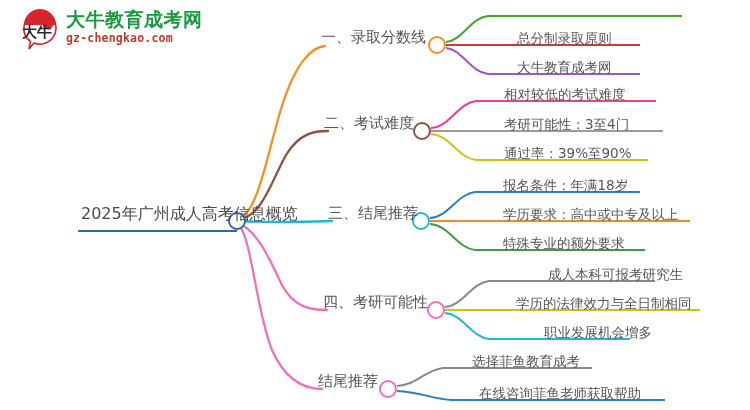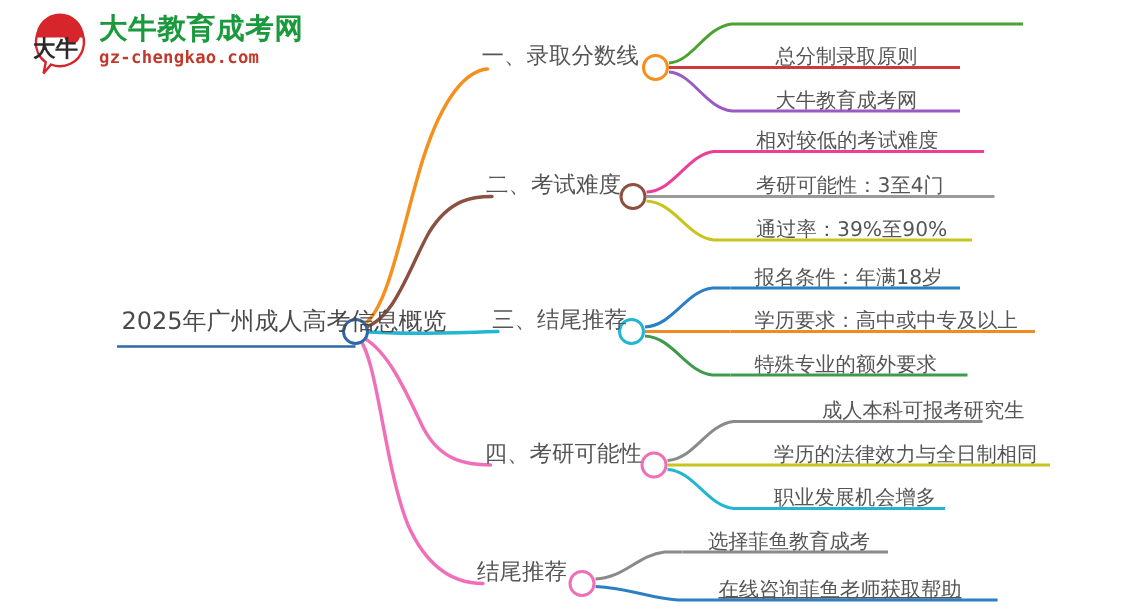--- a/index.html
+++ b/index.html
@@ -187,18 +187,18 @@
   <div class="mm-text leaf-text" style="left:504px; top:88px;">相对较低的考试难度</div>
   <div class="mm-text leaf-text" style="left:504px; top:118px;">考研可能性：3至4门</div>
   <div class="mm-text leaf-text" style="left:504px; top:147px;">通过率：39%至90%</div>
 
   <div class="mm-text leaf-text" style="left:503px; top:179px;">报名条件：年满18岁</div>
   <div class="mm-text leaf-text" style="left:503px; top:208px;">学历要求：高中或中专及以上</div>
   <div class="mm-text leaf-text" style="left:503px; top:237px;">特殊专业的额外要求</div>
 
   <div class="mm-text leaf-text" style="left:516px; top:268px;margin-left:32px;">成人本科可报考研究生</div>
   <div class="mm-text leaf-text" style="left:516px; top:297px;">学历的法律效力与全日制相同</div>
-  <div class="mm-text leaf-text" style="left:516px; top:326px;text-align:center;">职业发展机会增多</div>
+  <div class="mm-text leaf-text" style="left:544px; top:326px;text-align:center;">职业发展机会增多</div>
 
   <div class="mm-text leaf-text" style="left:472px; top:355px;">选择菲鱼教育成考</div>
-  <div class="mm-text leaf-text" style="left:479px; top:387px;text-decoration:underline;">在线咨询菲鱼老师获取帮助</div>
+  <div class="mm-text leaf-text" style="left:479px; top:387px;">在线咨询菲鱼老师获取帮助</div>
 
 </div>
 
 </body></html>

